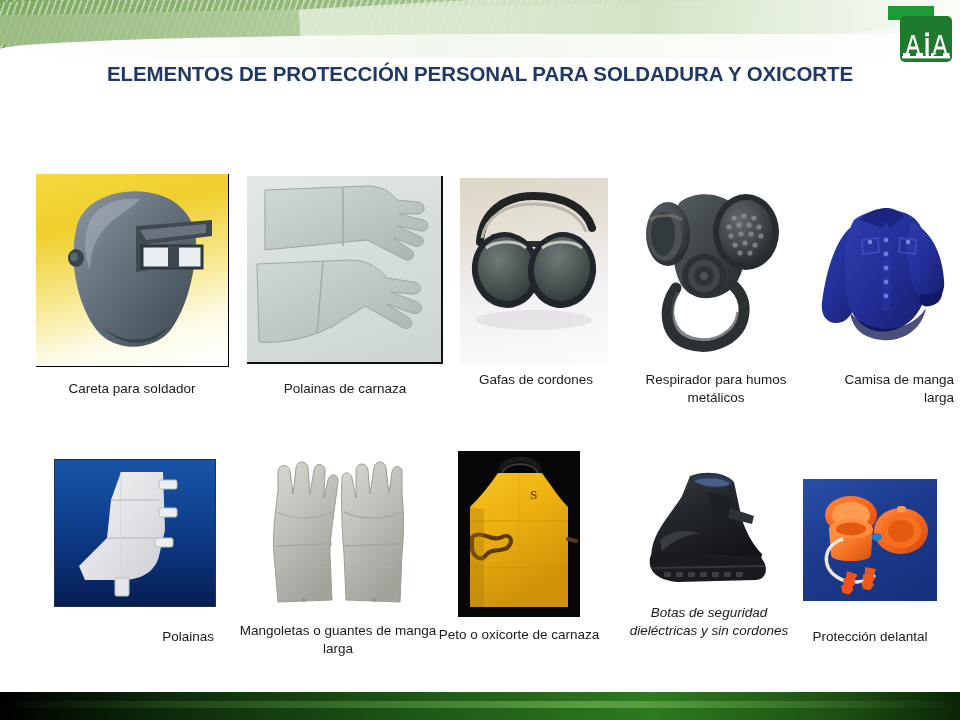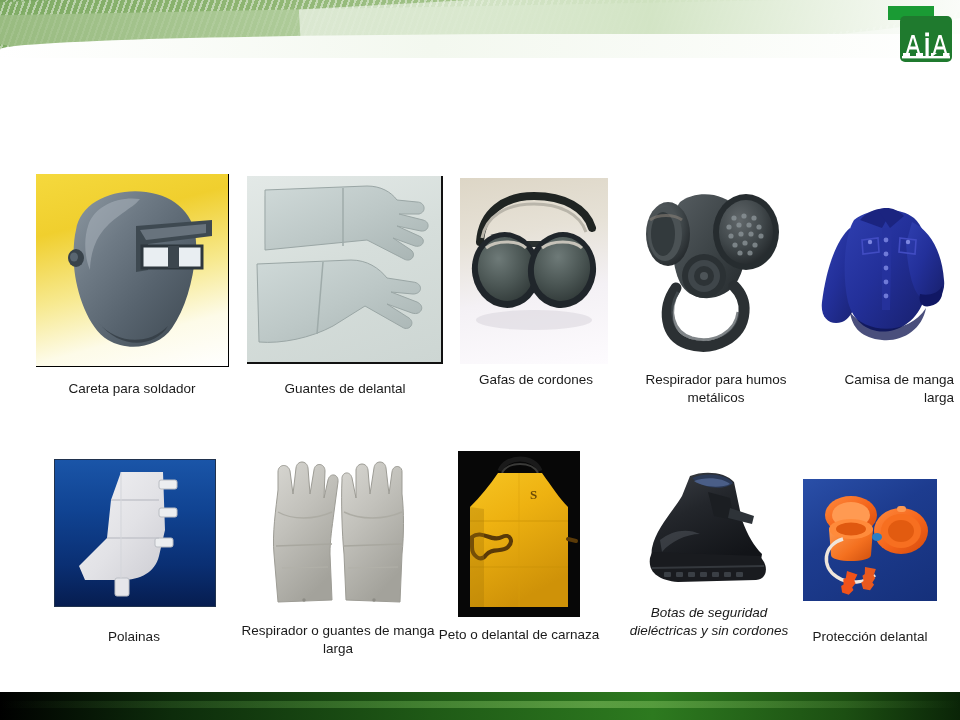--- a/index.html
+++ b/index.html
@@ -143,20 +143,21 @@
         <rect x="25.2" y="16.5" width="3.8" height="3.8" fill="#ffffff"></rect>
 
         <path d="M33 40 L31 40 L31 37 L33 37 L38.5 19 L41.5 19 L47 37 L49.5 37 L49.5 40 L43 40 L43 37 L44.6 37 L43.6 33.5 L36.4 33.5 L35.4 37 L37 37 Z
                  M37.3 30.5 L42.7 30.5 L40 21.8 Z" fill="#ffffff"></path>
 
         <rect x="2" y="40" width="48" height="2.4" fill="#ffffff"></rect>
       </svg>
     </div>
   </div>
 
+  <div class="title">ELEMENTOS DE PROTECCIÓN PERSONAL  PARA SOLDADURA Y OXICORTE</div>
 
   <div class="grid">
 
     <div class="cell">
       <div class="thumb framed framed-r" style="left:28px;top:174px;width:192px;height:192px;background:linear-gradient(165deg,#f5d93d 0%,#f0cf2e 26%,#f7e98f 55%,#fdfbe8 78%,#ffffff 100%);">
         <svg width="192" height="192" viewBox="0 0 192 192" aria-hidden="true">
           <defs>
             <linearGradient id="hg" x1="0" y1="0" x2="1" y2="1">
               <stop offset="0%" stop-color="#8d98a1"></stop>
               <stop offset="32%" stop-color="#6e7a85"></stop>
@@ -201,21 +202,21 @@
           </defs>
 
           <path d="M18 14 L120 10 C134 10 144 16 150 24 L170 26 C178 26 180 36 172 38 L152 38 L176 44 C184 46 182 56 174 55 L150 50 L172 60 C180 63 176 72 168 70 L146 62 L164 74 C170 79 164 87 157 83 L120 64 L18 74 Z" fill="url(#gl)" stroke="#9aa6a5" stroke-width="1"></path>
           <line x1="96" y1="12" x2="96" y2="70" stroke="#9fabaa" stroke-width="1.5"></line>
 
           <path d="M10 88 L104 84 C120 84 132 92 140 102 L166 106 C176 107 176 118 166 118 L144 116 L170 126 C179 130 174 140 165 137 L140 128 L162 142 C169 147 162 156 155 151 L118 130 L86 150 C64 162 34 168 12 166 Z" fill="url(#gl)" stroke="#9aa6a5" stroke-width="1"></path>
           <line x1="76" y1="86" x2="70" y2="158" stroke="#9fabaa" stroke-width="1.5"></line>
           <path d="M18 20 L18 68" stroke="#b3bebd" stroke-width="1"></path>
         </svg>
       </div>
-      <div class="caption" style="left:252px;top:380px;width:170px;">Guantes de delantal</div>
+      <div class="caption" style="left:252px;top:380px;width:170px;">Polainas de carnaza</div>
     </div>
 
     <div class="cell">
       <div class="thumb" style="left:452px;top:178px;width:148px;height:186px;background:linear-gradient(170deg,#ddd6c6 0%,#e6e1d6 30%,#f4f1f5 62%,#fdfbfe 100%);">
         <svg width="148" height="186" viewBox="0 0 148 186" aria-hidden="true">
           <defs>
             <radialGradient id="lens" cx="40%" cy="32%" r="72%">
               <stop offset="0%" stop-color="#6e7a78"></stop>
               <stop offset="60%" stop-color="#4b5654"></stop>
               <stop offset="100%" stop-color="#333c3b"></stop>
@@ -356,21 +357,21 @@
           <rect x="104" y="48" width="18" height="9" rx="2" fill="#eceef0" stroke="#b9bcc2" stroke-width="1"></rect>
           <rect x="100" y="78" width="18" height="9" rx="2" fill="#eceef0" stroke="#b9bcc2" stroke-width="1"></rect>
 
           <rect x="60" y="118" width="14" height="18" rx="2" fill="#e6e6ea" stroke="#bcbfc5" stroke-width="1"></rect>
 
           <path d="M56 40 L104 40" stroke="#c3c5cb" stroke-width="1.3"></path>
           <path d="M52 78 L104 78" stroke="#c3c5cb" stroke-width="1.3"></path>
           <path d="M66 12 L66 118" stroke="#d3d5da" stroke-width="1"></path>
         </svg>
       </div>
-      <div class="caption" style="left:46px;top:628px;width:160px;">Polainas</div>
+      <div class="caption" style="left:46px;top:628px;width:160px;text-align:right;">Polainas</div>
     </div>
 
     <div class="cell">
       <div class="thumb" style="left:240px;top:450px;width:180px;height:166px;background:#ffffff;">
         <svg width="180" height="166" viewBox="0 0 180 166" aria-hidden="true">
           <defs>
             <linearGradient id="gv" x1="0" y1="0" x2="0.5" y2="1">
               <stop offset="0%" stop-color="#d8d7d2"></stop>
               <stop offset="45%" stop-color="#c2c1bb"></stop>
               <stop offset="100%" stop-color="#a3a29b"></stop>
@@ -387,21 +388,21 @@
 
           <g transform="translate(88,0)">
             <path d="M6 30 C5 22 14 20 16 28 L20 48 L20 20 C21 12 31 12 32 20 L34 44 L38 18 C39 10 49 10 50 18 L53 44 L56 22 C57 14 67 15 66 23 L66 44 C68 62 68 84 66 104 L64 152 L10 150 L8 104 C6 84 5 50 6 30 Z" fill="url(#gv)" stroke="#9d9c95" stroke-width="1"></path>
             <path d="M8 96 L66 94" stroke="#a8a79f" stroke-width="1.4"></path>
             <path d="M8 62 C24 70 48 70 66 62" fill="none" stroke="#adaca4" stroke-width="1.4"></path>
             <path d="M12 118 L62 117" stroke="#b2b1a9" stroke-width="1"></path>
             <circle cx="38" cy="150" r="1.7" fill="#8d8c85"></circle>
           </g>
         </svg>
       </div>
-      <div class="caption" style="left:218px;top:622px;width:224px;">Respirador o guantes de manga larga</div>
+      <div class="caption" style="left:218px;top:622px;width:224px;">Mangoletas o guantes de manga larga</div>
     </div>
 
     <div class="cell">
       <div class="thumb" style="left:450px;top:451px;width:122px;height:166px;background:#070707;">
         <svg width="122" height="166" viewBox="0 0 122 166" aria-hidden="true">
           <defs>
             <linearGradient id="ap" x1="0" y1="0" x2="0.4" y2="1">
               <stop offset="0%" stop-color="#f6c422"></stop>
               <stop offset="40%" stop-color="#eeb211"></stop>
               <stop offset="100%" stop-color="#cf9208"></stop>
@@ -418,21 +419,21 @@
           <path d="M14 86 C24 78 34 92 44 86 C52 82 56 90 50 96 C44 102 34 96 28 104 C22 112 14 104 14 96 Z" fill="none" stroke="#5a3a08" stroke-width="4" stroke-linecap="round"></path>
           <path d="M110 88 L118 90" stroke="#5a3a08" stroke-width="4" stroke-linecap="round"></path>
 
           <path d="M12 70 L110 70" stroke="#c99107" stroke-width="1.2" opacity=".7"></path>
           <path d="M12 116 L110 116" stroke="#c99107" stroke-width="1.2" opacity=".7"></path>
           <path d="M61 22 L61 156" stroke="#d89d0a" stroke-width="1" opacity=".5"></path>
 
           <path d="M12 56 L12 156 L26 156 L26 58 Z" fill="#a87707" opacity=".35"></path>
         </svg>
       </div>
-      <div class="caption" style="left:424px;top:626px;width:174px;">Peto o delantal de carnaza</div>
+      <div class="caption" style="left:424px;top:626px;width:174px;">Peto o oxicorte de carnaza</div>
     </div>
 
     <div class="cell">
       <div class="thumb" style="left:622px;top:462px;width:158px;height:140px;background:#ffffff;">
         <svg width="158" height="140" viewBox="0 0 158 140" aria-hidden="true">
           <defs>
             <linearGradient id="bt" x1="0" y1="0" x2="0.5" y2="1">
               <stop offset="0%" stop-color="#3b3f45"></stop>
               <stop offset="45%" stop-color="#23262b"></stop>
               <stop offset="100%" stop-color="#121418"></stop>

